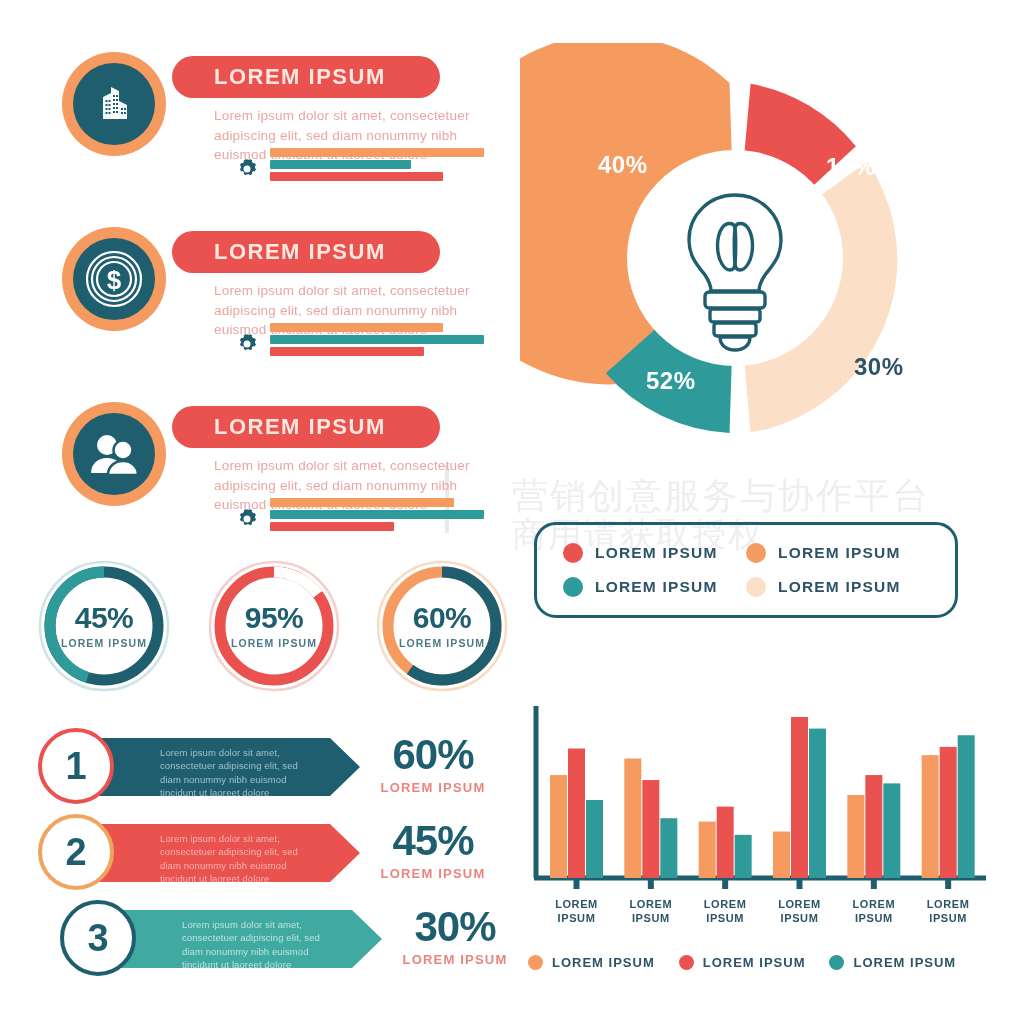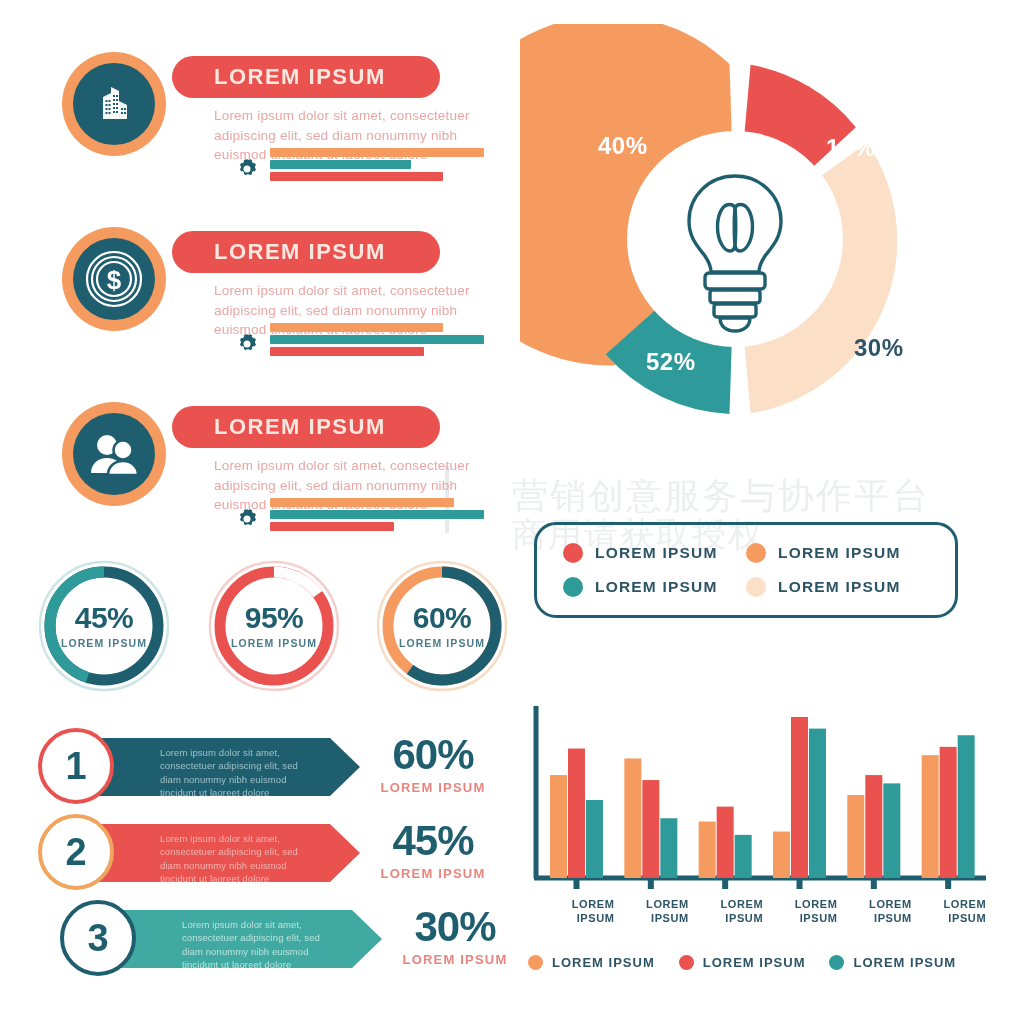--- a/index.html
+++ b/index.html
@@ -30,21 +30,21 @@
            border-radius:21px;display:flex;align-items:center;}
   .f-title span{margin-left:42px;color:#FBE7E0;font-size:22px;font-weight:700;letter-spacing:1.5px;}
   .f-body{position:absolute;left:152px;top:62px;width:270px;color:#E9A6A4;font-size:13.5px;
           line-height:1.45;letter-spacing:.2px;}
   .f-bars{position:absolute;left:172px;top:104px;width:250px;height:44px;}
   .gear{position:absolute;left:0;top:8px;}
   .barset{position:absolute;left:36px;top:0;width:214px;}
   .bar{height:9px;margin-bottom:3px;border-radius:1px;}
 
   
-  .donut-wrap{position:absolute;left:520px;top:24px;width:430px;height:430px;}
+  .donut-wrap{position:absolute;left:520px;top:43px;width:430px;height:430px;}
   .donut-lbl{position:absolute;font-size:24px;font-weight:700;letter-spacing:.5px;}
 
   
   .legend-box{position:absolute;left:534px;top:522px;width:424px;height:96px;
       border:3px solid #1F5E6E;border-radius:22px;box-sizing:border-box;
       display:grid;grid-template-columns:1fr 1fr;align-content:center;padding:0 26px;row-gap:14px;}
   .lg-item{display:flex;align-items:center;gap:12px;}
   .lg-dot{width:20px;height:20px;border-radius:50%;flex:0 0 auto;}
   .lg-txt{color:#2D5466;font-size:15.5px;font-weight:700;letter-spacing:1.2px;}
 
@@ -64,21 +64,21 @@
   .n-arrow{position:absolute;left:52px;top:10px;width:270px;height:58px;z-index:2;}
   .n-arrow .txt{position:absolute;left:70px;top:8px;width:160px;font-size:9.5px;line-height:1.42;
                 letter-spacing:.1px;}
   .n-pct{position:absolute;left:330px;top:6px;width:130px;text-align:center;}
   .n-pct .big{font-size:42px;font-weight:700;color:#1F5E6E;letter-spacing:-1px;line-height:1;}
   .n-pct .small{font-size:13px;font-weight:700;color:#E9857F;letter-spacing:1.2px;margin-top:4px;}
 
   
   .chart{position:absolute;left:520px;top:700px;width:470px;height:200px;}
   .bc-labels{position:absolute;left:520px;top:898px;width:470px;height:46px;}
-  .bc-lab{position:absolute;text-align:right;width:76px;color:#2D5466;font-size:11px;
+  .bc-lab{position:absolute;text-align:center;width:76px;color:#2D5466;font-size:11px;
           font-weight:700;letter-spacing:.6px;line-height:1.25;}
   .bc-legend{position:absolute;left:528px;top:955px;width:462px;display:flex;gap:24px;}
   .bcl-item{display:flex;align-items:center;gap:9px;}
   .bcl-dot{width:15px;height:15px;border-radius:50%;}
   .bcl-txt{color:#2D5466;font-size:13px;font-weight:700;letter-spacing:1px;white-space:nowrap;}
 </style>
 </head>
 <body>
 
 <div class="canvas">

